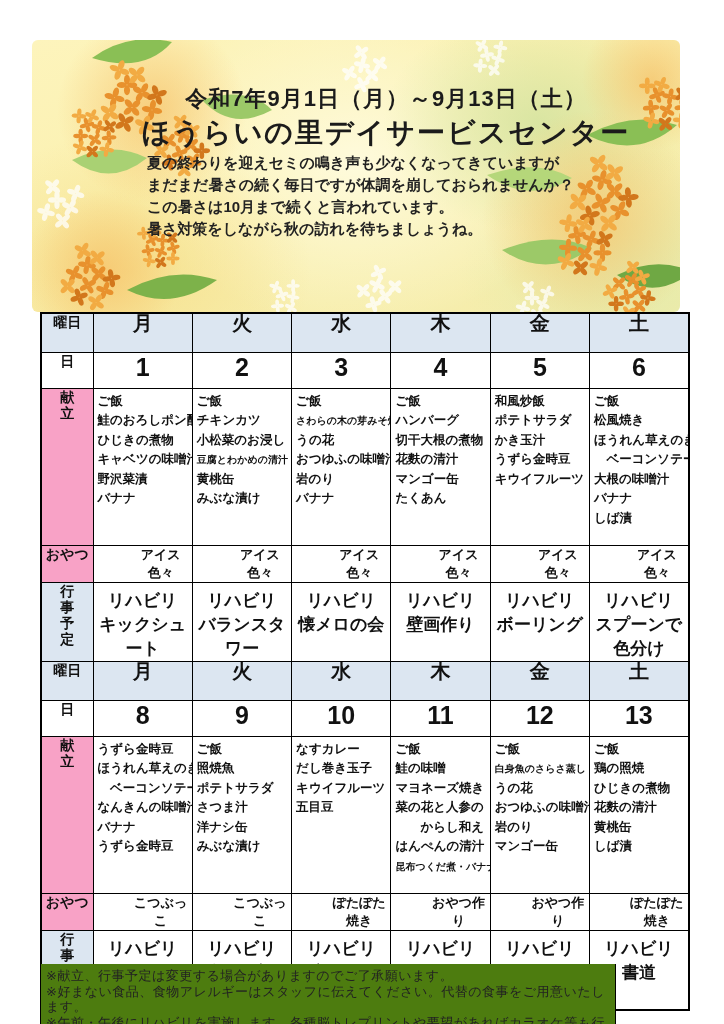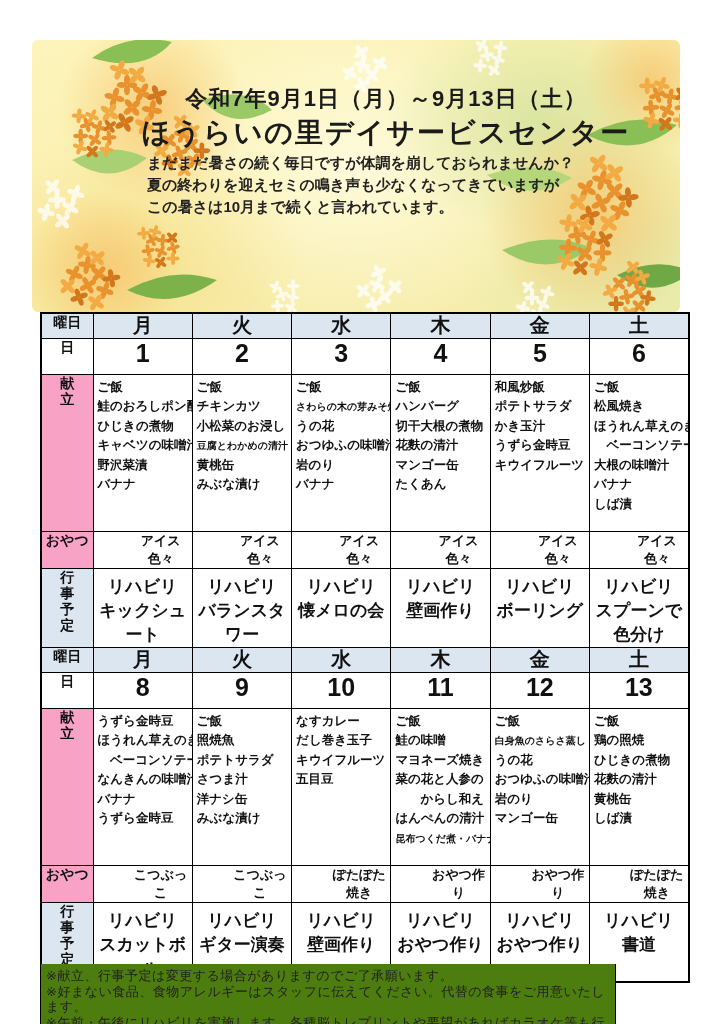--- a/index.html
+++ b/index.html
@@ -44,21 +44,21 @@
     border:2px solid #000;
   }
   #calendar td {
     border:1.5px solid #000; overflow:hidden; vertical-align:top;
     font-weight:bold; color:#111;
   }
   td.lbl { text-align:center; vertical-align:middle; font-size:14px; }
   td.lbl.blue { background:#dce6f1; }
   td.lbl.pink { background:#f8a2c6; }
   td.lbl .vert { line-height:16px; letter-spacing:0; }
-  tr.r-weekday td { height:25px; }
+  tr.r-weekday td { height:39px;font-family:Liberation Mono, monospace; }
   tr.r-date td { height:36px; }
   tr.r-menu td { height:157px; }
   tr.r-snack td { height:23px; }
   tr.r-events td { height:72px; }
   td.wd {
     background:#dce6f1; text-align:center; vertical-align:middle;
     font-size:20px; line-height:22px;
   }
   td.date { text-align:center; vertical-align:middle; font-size:25px; }
   td.menu { padding:3px 3px 0 4px; }
@@ -156,23 +156,24 @@
       <use href="#wcluster" transform="translate(330,25) scale(1.0) rotate(15)"></use>
       <use href="#wcluster" transform="translate(455,15) scale(0.85) rotate(-10)"></use>
       <use href="#wcluster" transform="translate(345,245) scale(1.0) rotate(25)"></use>
       <use href="#wcluster" transform="translate(250,255) scale(0.8) rotate(-20)"></use>
       <use href="#wcluster" transform="translate(500,258) scale(0.9)"></use>
     </svg>
 
     <div class="banner-title">令和7年9月1日（月）～9月13日（土）</div>
     <div class="banner-subtitle">ほうらいの里デイサービスセンター</div>
     <div class="intro">
+      <div class="intro-line">夏の終わりを迎えセミの鳴き声も少なくなってきていますが</div>
       <div class="intro-line">まだまだ暑さの続く毎日ですが体調を崩しておられませんか？</div>
-      <div class="intro-line">夏の終わりを迎えセミの鳴き声も少なくなってきていますが</div>
       <div class="intro-line">この暑さは10月まで続くと言われています。</div>
+      <div class="intro-line">暑さ対策をしながら秋の訪れを待ちましょうね。</div>
     </div>
   </div>
 
   <table id="calendar">
     <colgroup>
       <col style="width:52px">
       <col span="6" style="width:99.3px">
     </colgroup>
     <tbody id="calendar-body">
         <tr class="r-weekday">

